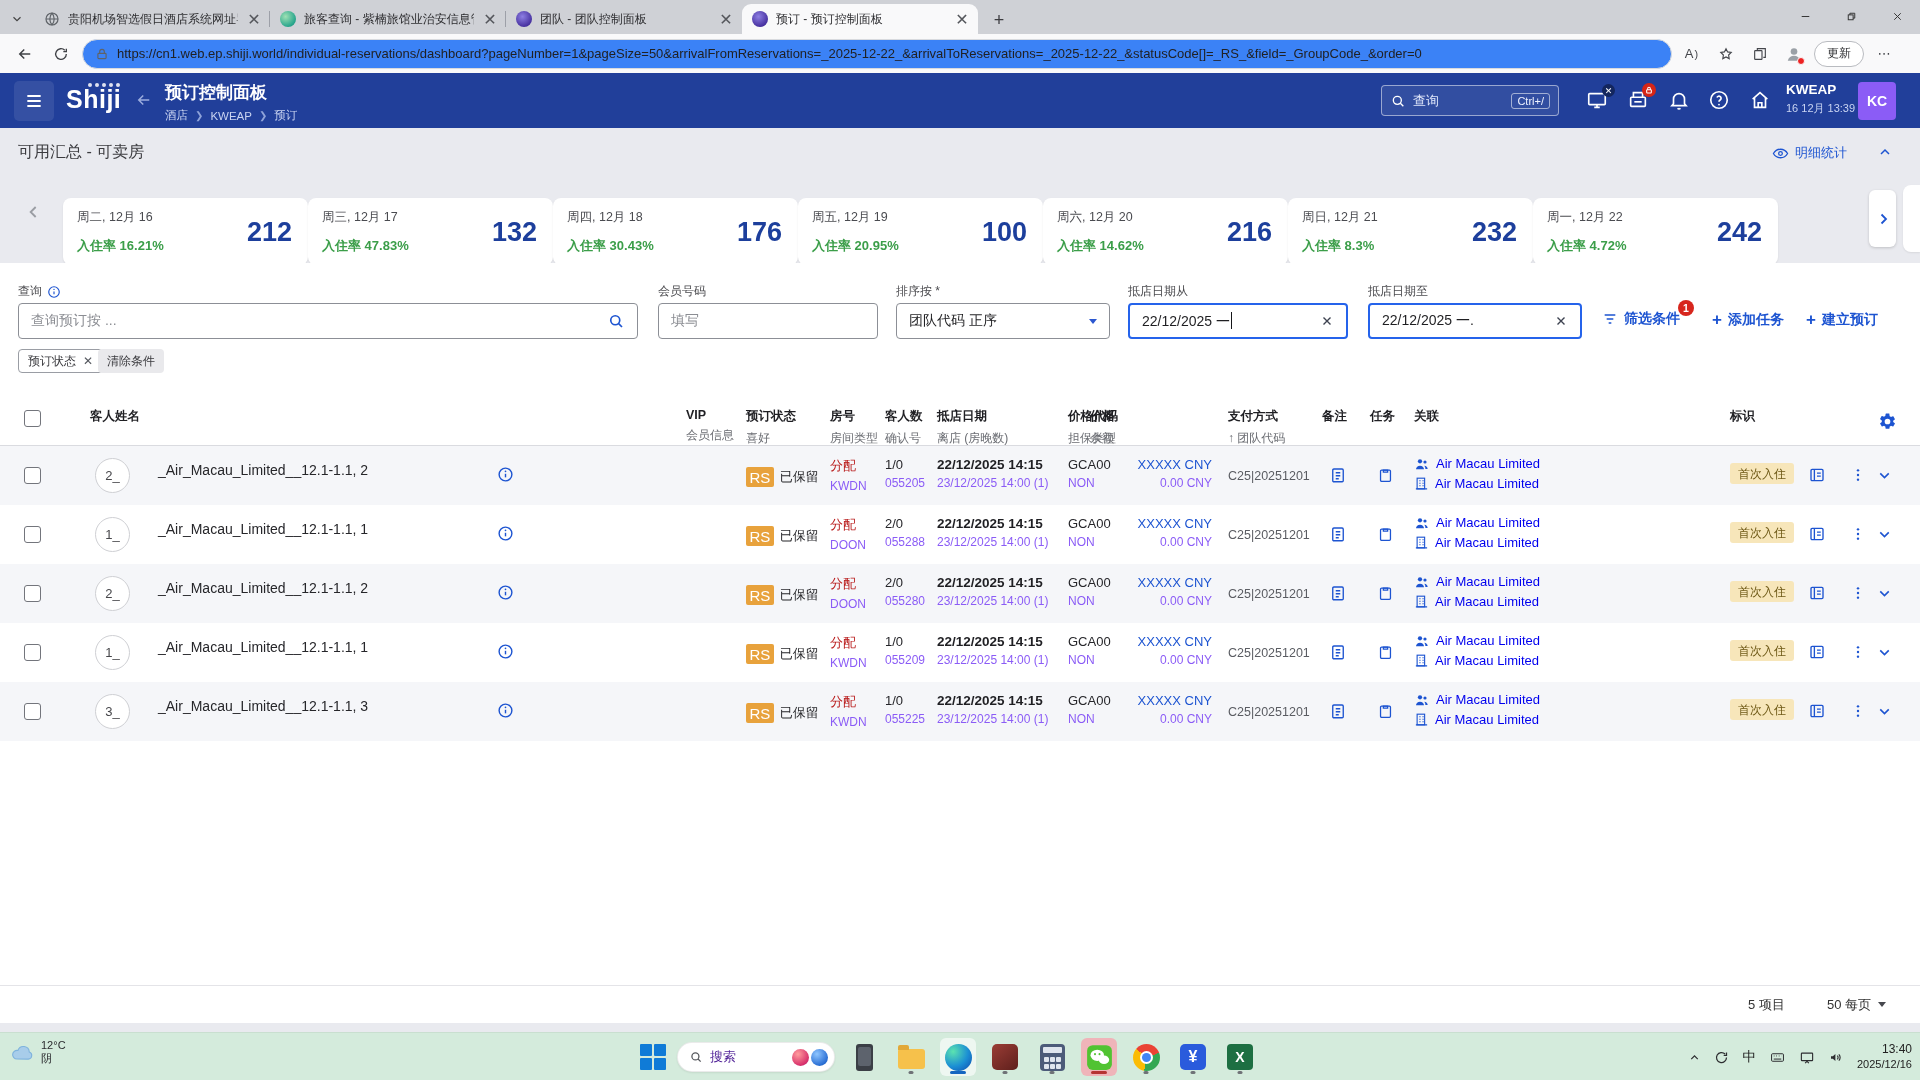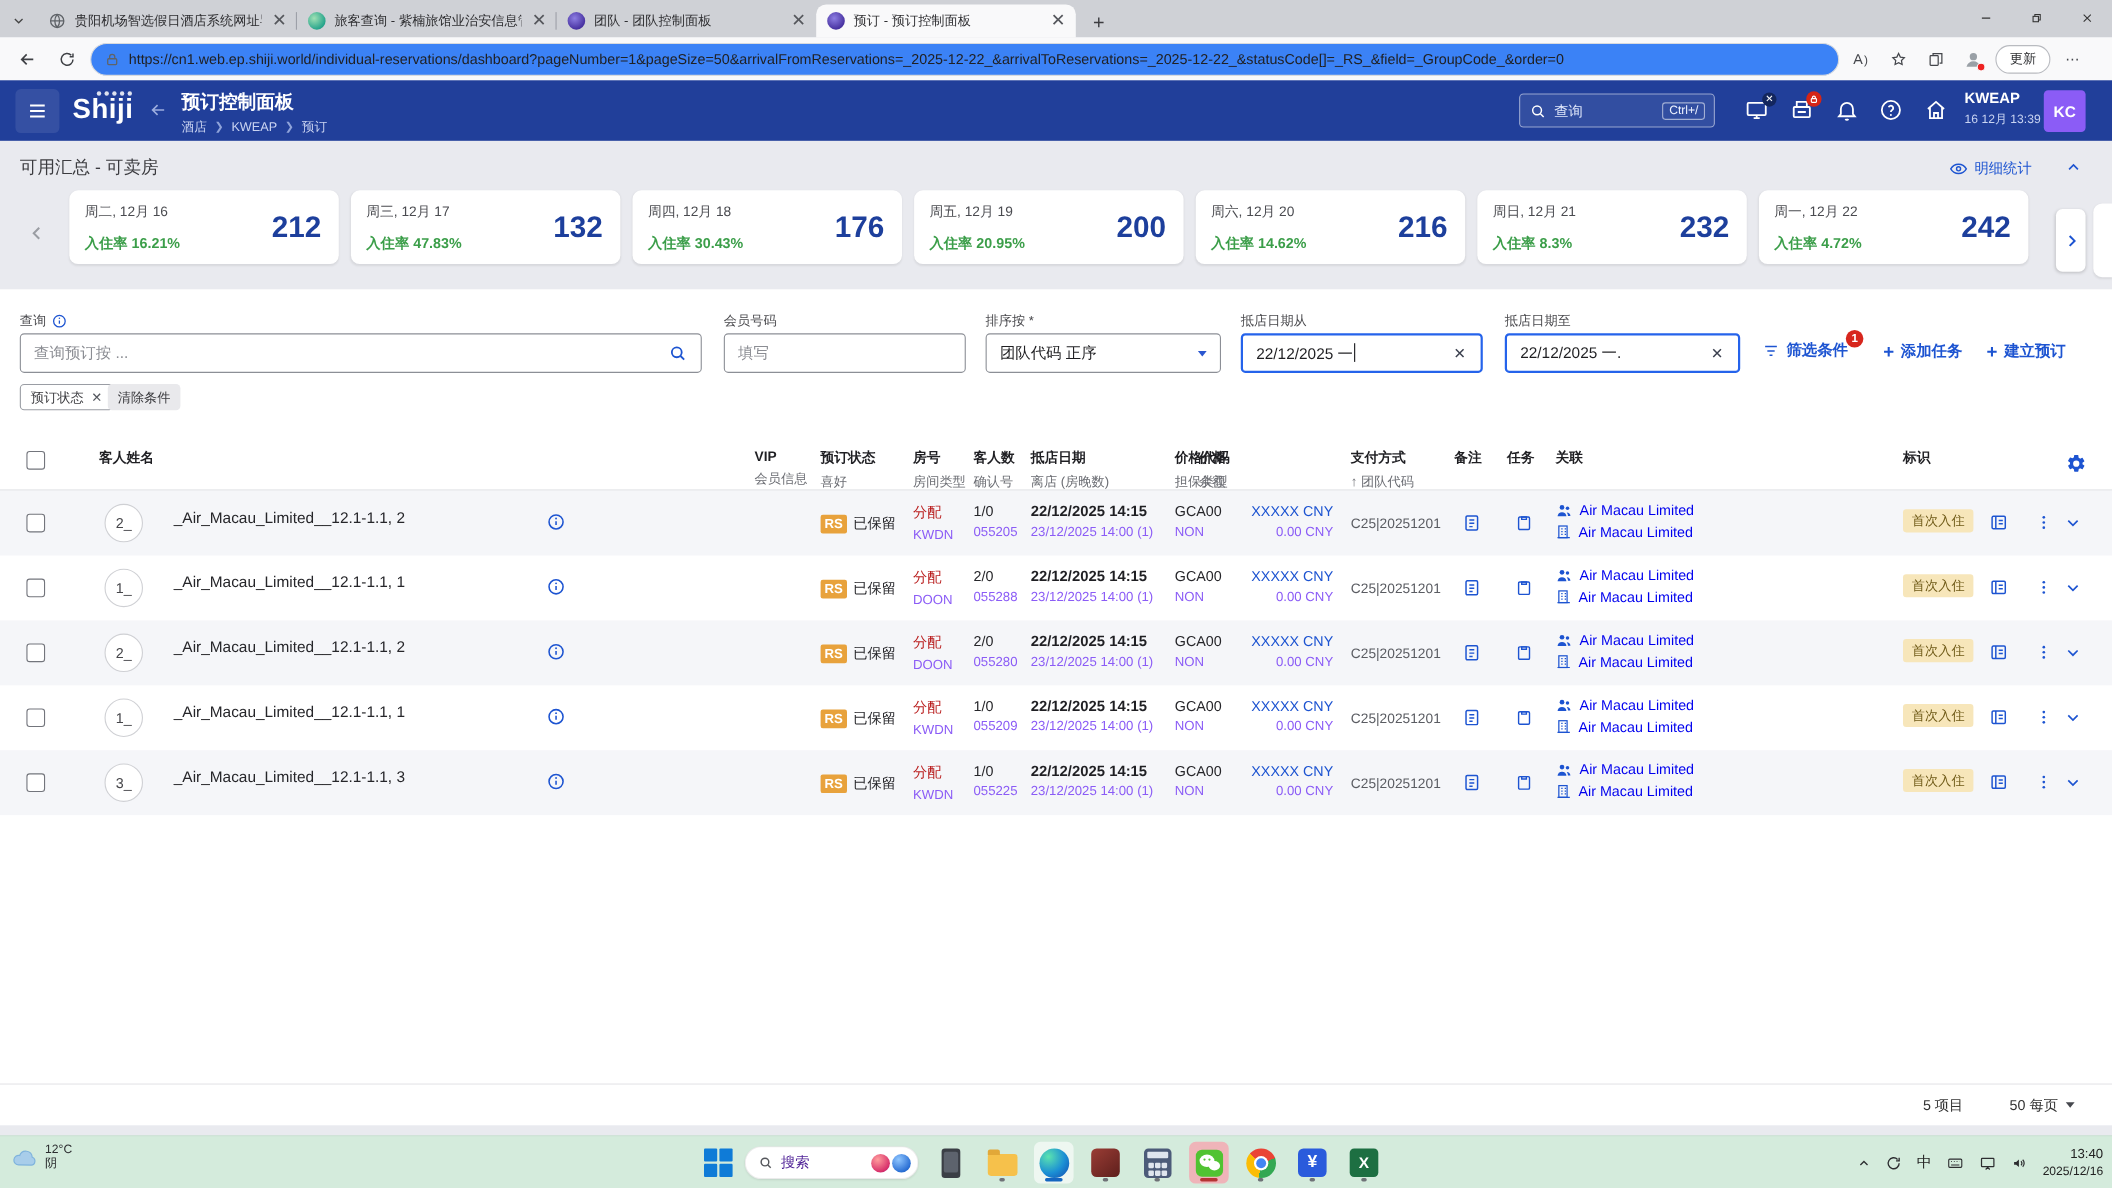--- a/index.html
+++ b/index.html
@@ -55,21 +55,21 @@
   .hprop { position:absolute; left:1786px; top:9px; }
   .hprop-code { font-size:13.5px; font-weight:700; }
   .hprop-dt { font-size:11px; color:#c9d4f2; margin-top:4px; }
   .huser { position:absolute; left:1858px; top:9px; width:38px; height:38px; border-radius:4px; background:#8b5cf6; display:flex; align-items:center; justify-content:center; font-size:14px; font-weight:700; }
 
   
   .avail-title { position:absolute; left:18px; top:142px; font-size:16px; color:#3b3b3f; font-weight:500; }
   .avail-detail { position:absolute; right:73px; top:144px; display:flex; align-items:center; gap:6px; color:#1d54d1; font-size:13px; }
   .avail-collapse { position:absolute; right:27px; top:144px; color:#1d54d1; }
   .cards-left { position:absolute; left:24px; top:202px; color:#9a9da3; }
-  .cards-wrap { position:absolute; left:63px; top:173px; display:flex; gap:11px; }
+  .cards-wrap { position:absolute; left:63px; top:198px; display:flex; }
   .card { width:245px; height:67px; background:#fff; border-radius:8px; box-shadow:0 1px 2px rgba(0,0,0,.08); position:relative; padding:11px 14px; }
   .card-day { font-size:12.5px; color:#4a4b50; }
   .card-occ { position:absolute; left:14px; bottom:10px; font-size:13px; font-weight:600; color:#3b9e49; }
   .card-num { position:absolute; right:16px; top:50%; transform:translateY(-50%); font-size:27px; font-weight:700; color:#1d3f9c; }
   .card-sliver { position:absolute; left:1903px; top:185px; width:17px; height:67px; background:#fff; border-radius:8px 0 0 8px; box-shadow:0 1px 2px rgba(0,0,0,.08); }
   .cards-right { position:absolute; left:1869px; top:190px; width:27px; height:57px; background:#fff; border-radius:6px; box-shadow:0 1px 3px rgba(0,0,0,.18); display:flex; align-items:center; justify-content:center; color:#1d54d1; }
 
   
   .panel { position:absolute; left:0; right:0; top:263px; bottom:57px; background:#fff; }
   .f-label { position:absolute; font-size:12px; color:#4a4a4e; display:flex; align-items:center; gap:5px; top:20px; }
@@ -95,21 +95,21 @@
   .rows { position:absolute; left:0; right:0; top:183px; }
   .row { position:relative; height:59px; }
   .row:nth-child(odd) { background:#f5f6f9; }
   .cell { position:absolute; font-size:13px; color:#26262a; }
   .checkbox { display:block; width:17px; height:17px; border:1.5px solid #73757c; border-radius:3px; background:#fff; }
   .cl-check { left:24px; top:21px; }
   .cl-avatar { left:95px; top:12px; width:35px; height:35px; border:1px solid #cfd0d4; border-radius:50%; background:#fff; display:flex; align-items:center; justify-content:center; font-size:13px; color:#46464a; }
   .cl-name { left:158px; top:16px; font-size:14px; }
   .cl-info { left:497px; top:20px; color:#1d54d1; }
   .cl-status { left:746px; top:21px; display:flex; align-items:center; gap:6px; }
-  .rs-badge { background:#e8a23c; color:#fff; font-size:12px; font-weight:700; padding:1.5px 3.5px; border-radius:2px; }
+  .rs-badge { background:#e8a23c; color:#fff; font-size:15px; font-weight:400; padding:1.5px 3.5px; border-radius:2px; }
   .two { display:flex; flex-direction:column; gap:4px; top:11px; }
   .two .sub { font-size:12px; color:#8b5cf6; }
   .two .strong { font-weight:700; color:#1f1f23; font-size:13.5px; }
   .cl-room { left:830px; } .cl-room a { color:#b91c1c; }
   .cl-guests { left:885px; }
   .cl-dates { left:937px; }
   .cl-rate { left:1068px; }
   .cl-price { left:1090px; width:122px; text-align:left; align-items:flex-end; }
   .cl-price .price { color:#1d54d1; }
   .cl-pay { left:1228px; top:23px; font-size:12.5px; color:#5a5c62; }
@@ -381,21 +381,21 @@
 
       <div class="card">
         <div class="card-day">周四, 12月 18</div>
         <div class="card-occ">入住率 30.43%</div>
         <div class="card-num">176</div>
       </div>
 
       <div class="card">
         <div class="card-day">周五, 12月 19</div>
         <div class="card-occ">入住率 20.95%</div>
-        <div class="card-num">200</div>
+        <div class="card-num">100</div>
       </div>
 
       <div class="card">
         <div class="card-day">周六, 12月 20</div>
         <div class="card-occ">入住率 14.62%</div>
         <div class="card-num">216</div>
       </div>
 
       <div class="card">
         <div class="card-day">周日, 12月 21</div>

